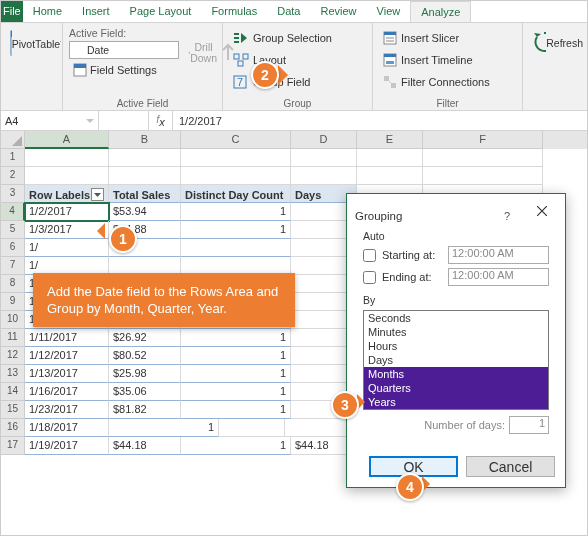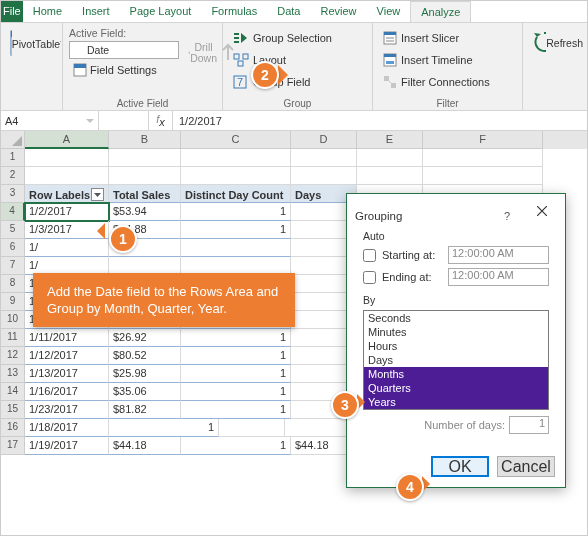--- a/index.html
+++ b/index.html
@@ -67,21 +67,21 @@
 .dlg-rows{display:flex;flex-direction:column;gap:4px;margin-bottom:8px}
 .dlg-row{display:flex;align-items:center;gap:6px}
 .dlg-row input[type=checkbox]{width:13px;height:13px}
 .dlg-row .tv{flex:1;height:18px;border:1px solid #ababab;padding:0 3px;color:#888}
 .listbox{border:1px solid #7a7a7a;height:100px;overflow:hidden;margin-bottom:6px}
 .li{padding:1px 4px;font-size:11px}
 .li.sel{background:#4c1d95;color:#fff}
 .nd{display:flex;justify-content:flex-end;align-items:center;gap:4px;margin-bottom:8px}
 .nd .sp{width:40px;height:18px;border:1px solid #ababab;text-align:right;padding:0 3px;color:#888}
 .dlg-btns{display:flex;justify-content:flex-end;gap:8px;padding:6px 10px 10px}
-.dlg-btn{width:58px;height:21px;border:1px solid #adadad;background:#e1e1e1;cursor:pointer;font-size:16px}
+.dlg-btn{width:89px;height:21px;border:1px solid #adadad;background:#e1e1e1;cursor:pointer;font-size:14px}
 .dlg-btn.primary{border:2px solid #0078d7;background:#e5f1fb}
 
 
 .mark{position:absolute;width:28px;height:28px;border-radius:50%;background:#ed7d31;border:2px solid #fff;display:flex;align-items:center;justify-content:center;color:#fff;font-size:14px;font-weight:bold;box-shadow:0 1px 3px rgba(0,0,0,.3);z-index:20}
 .callout{position:absolute;background:#ed7d31;color:#fff;padding:10px 14px;font-size:13px;line-height:17px;width:262px;box-shadow:0 2px 6px rgba(0,0,0,.3);z-index:15}
 .arr-r{position:absolute;border:10px solid transparent;border-left-color:#ed7d31}
 .arr-r2{position:absolute;border:8px solid transparent;border-left-color:#ed7d31}
 </style>
 </head>
 <body>

